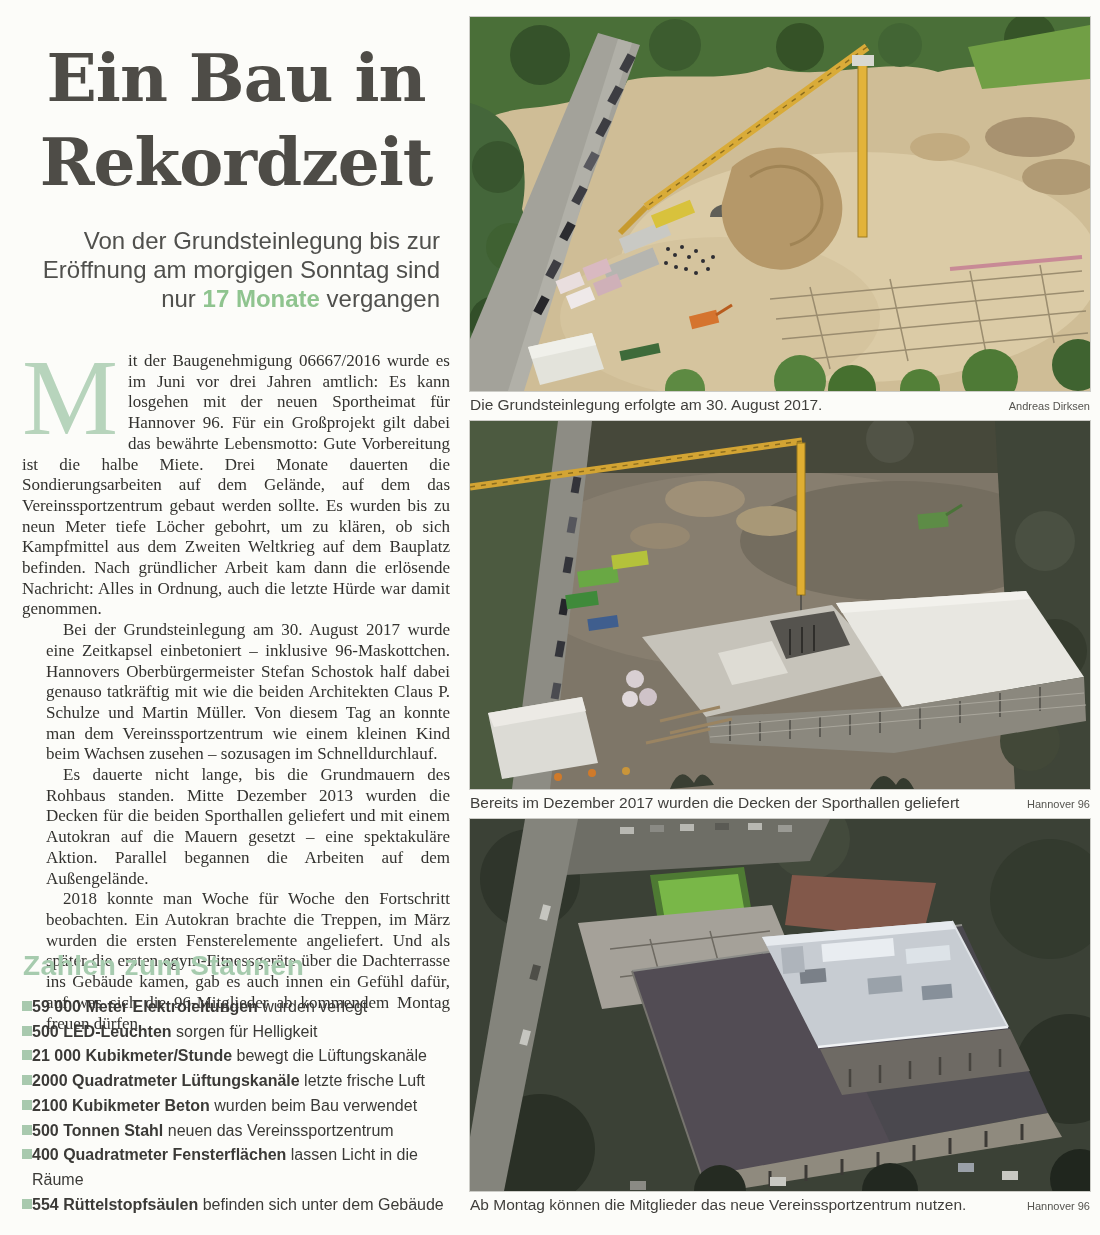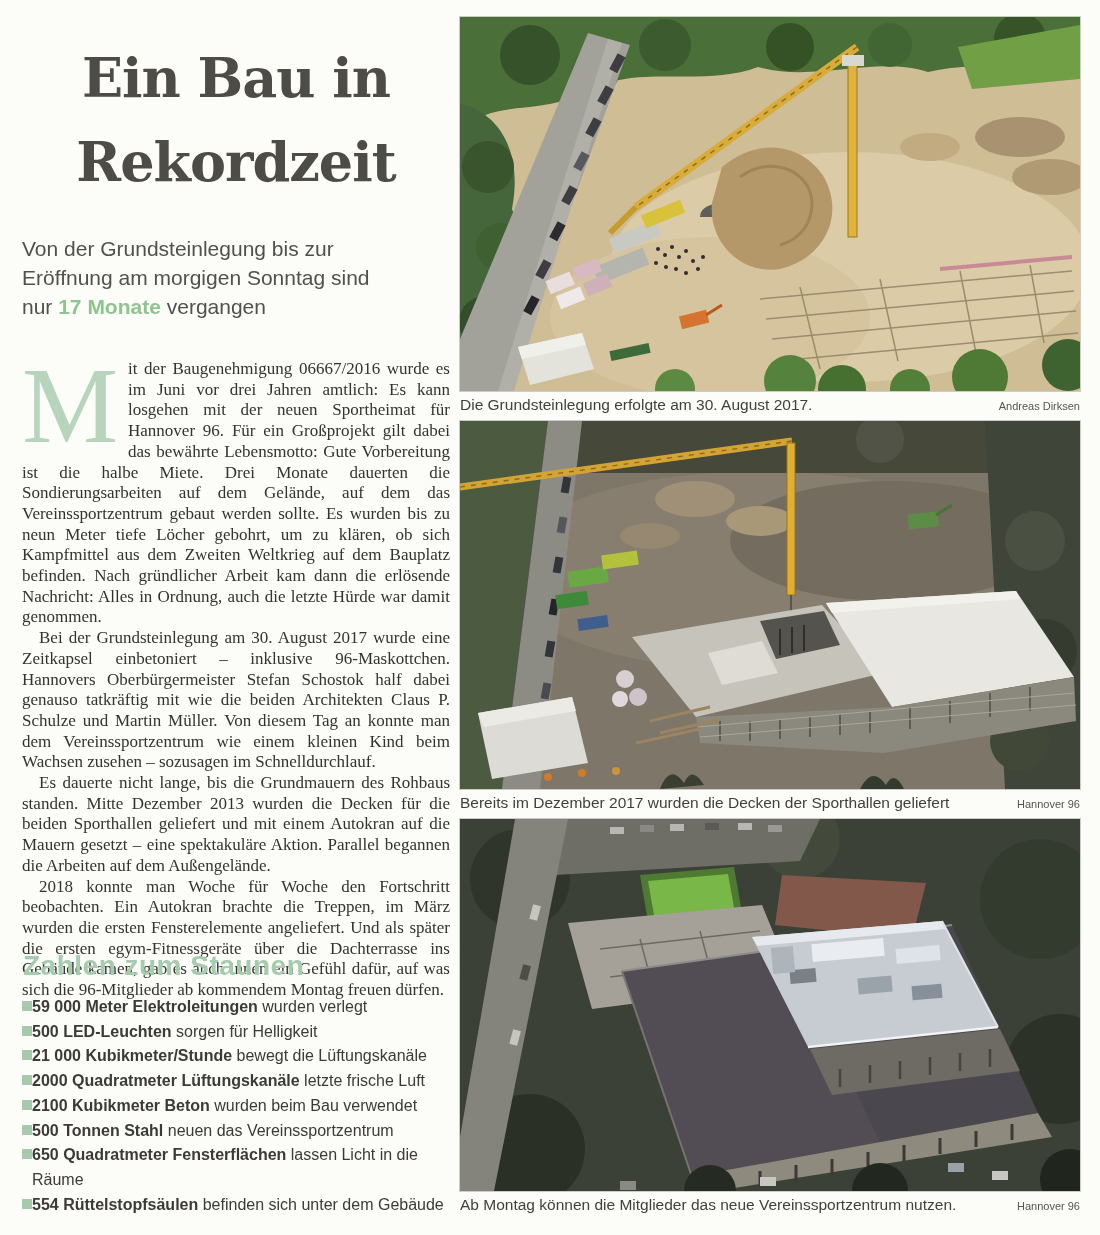--- a/index.html
+++ b/index.html
@@ -6,35 +6,35 @@
   .page{
     position:relative;width:1100px;height:1235px;margin:0 auto;
     background:#fcfcf9;overflow:hidden;
     font-family:"Liberation Sans",sans-serif;
   }
   
   .left-top{position:absolute;left:22px;top:36px;width:428px;}
   .headline{
     margin:0;text-align:center;
     font-family:"DejaVu Serif",serif;font-weight:700;
-    font-size:54px;line-height:84px;color:#4e4c47;letter-spacing:-1px;
+    font-size:66px;line-height:84px;color:#4e4c47;letter-spacing:-1px;
   }
   .subtitle{
-    margin-top:30px;text-align:left;padding-right:10px;
-    font-size:21px;line-height:29px;color:#50504d;
+    margin-top:22px;text-align:right;padding-right:10px;
+    font-size:24px;line-height:29px;color:#50504d;
   }
   .subtitle .hl{color:#8fc48f;font-weight:bold;}
   .body-text{
     margin-top:38px;
     font-family:"Liberation Serif",serif;
     font-size:17px;line-height:20.7px;color:#33322f;
     text-align:justify;
   }
   .body-text p{margin:0;}
-  .body-text p.indent{text-indent:17px;}
+  .body-text p.indent{text-indent:17px;margin-left:24px;}
   .dropcap{
     float:left;
     font-family:"Liberation Serif",serif;font-weight:400;
     font-size:108px;line-height:84px;
     color:#b7d4bc;
     margin:5px 10px 0 0;
   }
   
   .stats{position:absolute;left:22px;top:950px;width:432px;}
   .stats-heading{
@@ -46,21 +46,21 @@
     display:flex;align-items:baseline;
     font-size:16px;line-height:24.7px;color:#3b3a37;
   }
   .bullet{
     width:10px;height:10px;background:#a8c9ae;flex:0 0 auto;
     transform:translateY(-1px);
   }
   .stat-bold{font-weight:bold;white-space:pre-wrap;}
   .stat-rest{white-space:pre-wrap;}
   
-  .right-col{position:absolute;left:460px;top:17px;width:620px;}
+  .right-col{position:absolute;left:470px;top:17px;width:620px;}
   figure{margin:0 0 7px 0;}
   .photo{display:block;width:620px;outline:1px solid rgba(60,60,50,.25);}
   .caption-row{
     display:flex;justify-content:space-between;align-items:baseline;
     padding-top:5px;
   }
   .caption{font-size:15.5px;color:#403f3c;}
   .credit{font-size:11px;color:#55544f;}
 </style>
 </head>
@@ -107,21 +107,21 @@
       <li>
           <span class="bullet"></span>
           <span><span class="stat-bold">2100 Kubikmeter Beton</span><span class="stat-rest"> wurden beim Bau verwendet</span></span>
         </li>
       <li>
           <span class="bullet"></span>
           <span><span class="stat-bold">500 Tonnen Stahl</span><span class="stat-rest"> neuen das Vereinssportzentrum</span></span>
         </li>
       <li>
           <span class="bullet"></span>
-          <span><span class="stat-bold">650 Quadratmeter Fensterflächen</span><span class="stat-rest"> lassen Licht in die Räume</span></span>
+          <span><span class="stat-bold">400 Quadratmeter Fensterflächen</span><span class="stat-rest"> lassen Licht in die Räume</span></span>
         </li>
       <li>
           <span class="bullet"></span>
           <span><span class="stat-bold">554 Rüttelstopfsäulen</span><span class="stat-rest"> befinden sich unter dem Gebäude</span></span>
         </li>
 
     </ul>
   </div>
 
   <div class="right-col">

